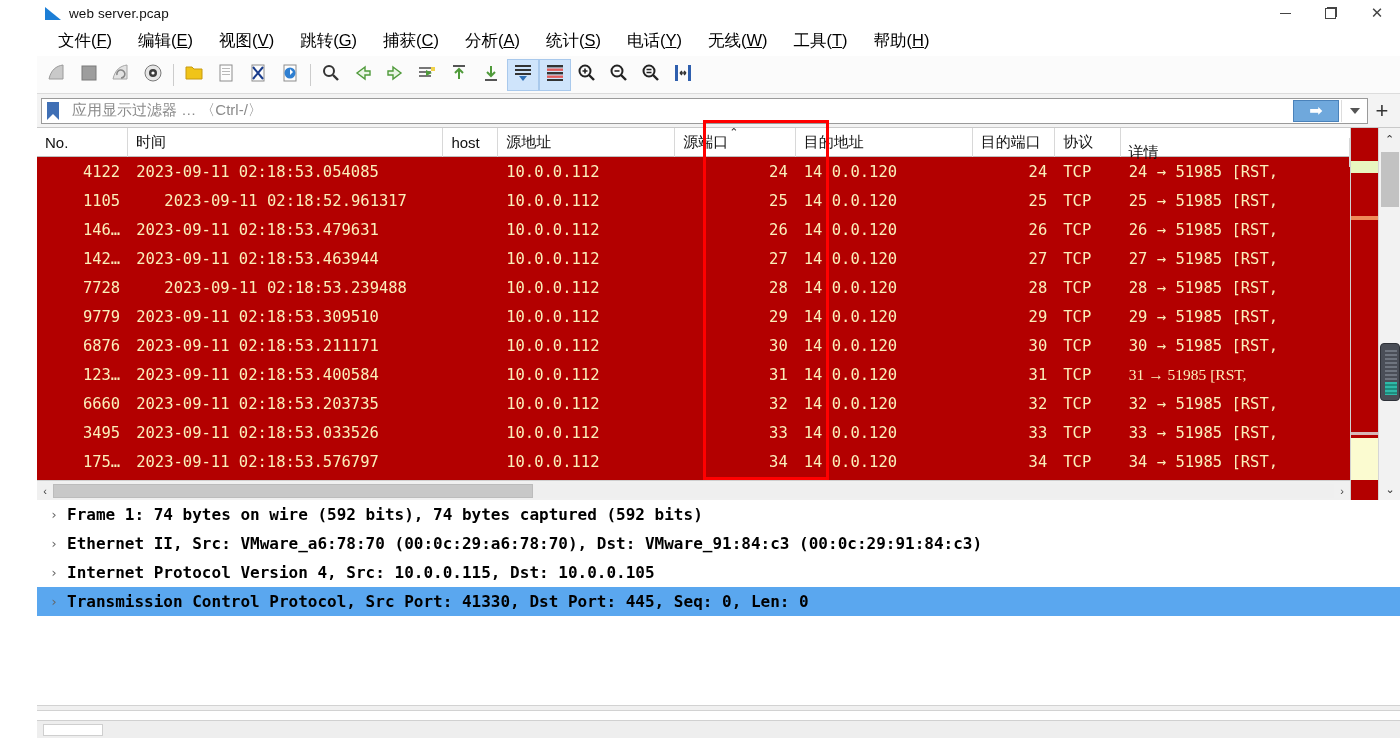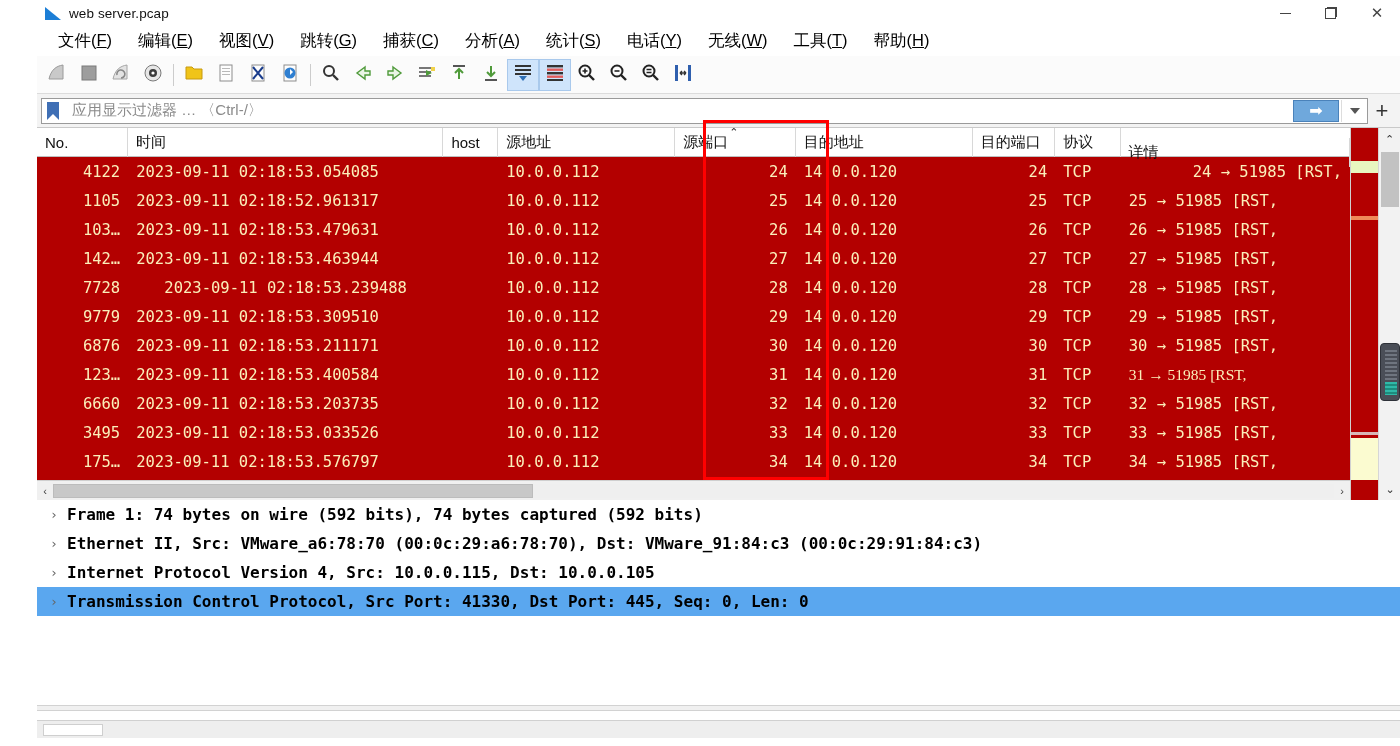--- a/index.html
+++ b/index.html
@@ -387,35 +387,35 @@
       <div class="pl-rows" id="plrows">
           <div class="prow">
             <div class="cell num" style="width: 95px; text-align: right;">4122</div>
             <div class="cell" style="width: 330px; text-align: left;">2023-09-11 02:18:53.054085</div>
             <div class="cell" style="width: 57px; text-align: left;"></div>
             <div class="cell" style="width: 185px; text-align: left;">10.0.0.112</div>
             <div class="cell num" style="width: 126px; text-align: right;">24</div>
             <div class="cell" style="width: 185px; text-align: left;">14.0.0.120</div>
             <div class="cell num" style="width: 86px; text-align: right;">24</div>
             <div class="cell" style="width: 68px; text-align: left;">TCP</div>
-            <div class="cell" style="width: 240px; text-align: right;">24 → 51985 [RST,</div>
+            <div class="cell" style="width: 240px; text-align: left;">24 → 51985 [RST,</div>
           </div>
           <div class="prow">
             <div class="cell num" style="width: 95px; text-align: right;">1105</div>
-            <div class="cell" style="width: 330px; text-align: left;">2023-09-11 02:18:52.961317</div>
+            <div class="cell" style="width: 330px; text-align: center;">2023-09-11 02:18:52.961317</div>
             <div class="cell" style="width: 57px; text-align: left;"></div>
             <div class="cell" style="width: 185px; text-align: left;">10.0.0.112</div>
             <div class="cell num" style="width: 126px; text-align: right;">25</div>
             <div class="cell" style="width: 185px; text-align: left;">14.0.0.120</div>
             <div class="cell num" style="width: 86px; text-align: right;">25</div>
             <div class="cell" style="width: 68px; text-align: left;">TCP</div>
             <div class="cell" style="width: 240px; text-align: left;">25 → 51985 [RST,</div>
           </div>
           <div class="prow">
-            <div class="cell num" style="width: 95px; text-align: right;">103…</div>
+            <div class="cell num" style="width: 95px; text-align: right;">146…</div>
             <div class="cell" style="width: 330px; text-align: left;">2023-09-11 02:18:53.479631</div>
             <div class="cell" style="width: 57px; text-align: left;"></div>
             <div class="cell" style="width: 185px; text-align: left;">10.0.0.112</div>
             <div class="cell num" style="width: 126px; text-align: right;">26</div>
             <div class="cell" style="width: 185px; text-align: left;">14.0.0.120</div>
             <div class="cell num" style="width: 86px; text-align: right;">26</div>
             <div class="cell" style="width: 68px; text-align: left;">TCP</div>
             <div class="cell" style="width: 240px; text-align: left;">26 → 51985 [RST,</div>
           </div>
           <div class="prow">

